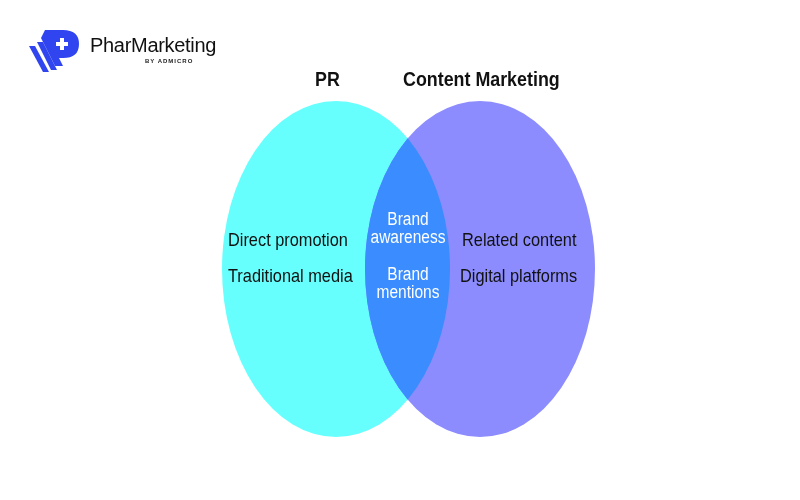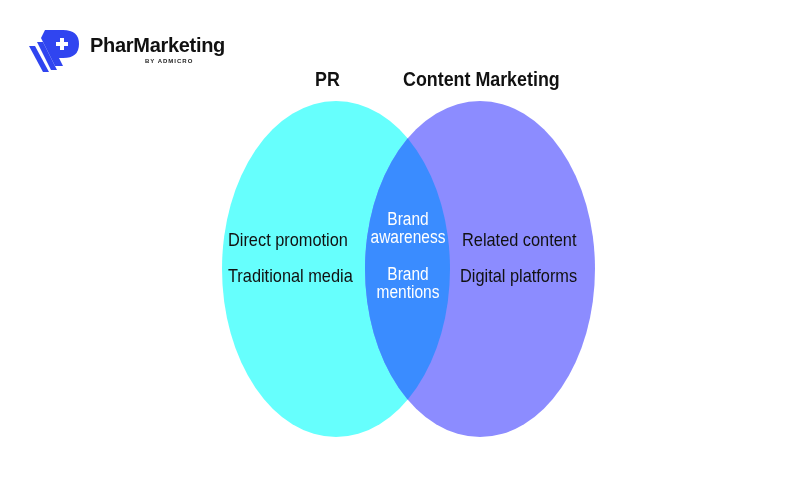--- a/index.html
+++ b/index.html
@@ -31,22 +31,22 @@
     .logo-text {
       position: absolute;
       left: 63px;
       top: 12px;
       font-size: 20px;
       color: #111111;
       letter-spacing: -0.3px;
       white-space: nowrap;
       line-height: 22px;
     }
-    .logo-text .bold { font-weight: bold; }
-    .logo-text .reg { font-weight: bold; }
+    .logo-text .bold { font-weight: normal; }
+    .logo-text .reg { font-weight: normal; }
     .logo-sub {
       position: absolute;
       left: 118px;
       top: 36px;
       font-size: 6px;
       font-weight: bold;
       letter-spacing: 1px;
       color: #222222;
       white-space: nowrap;
     }

